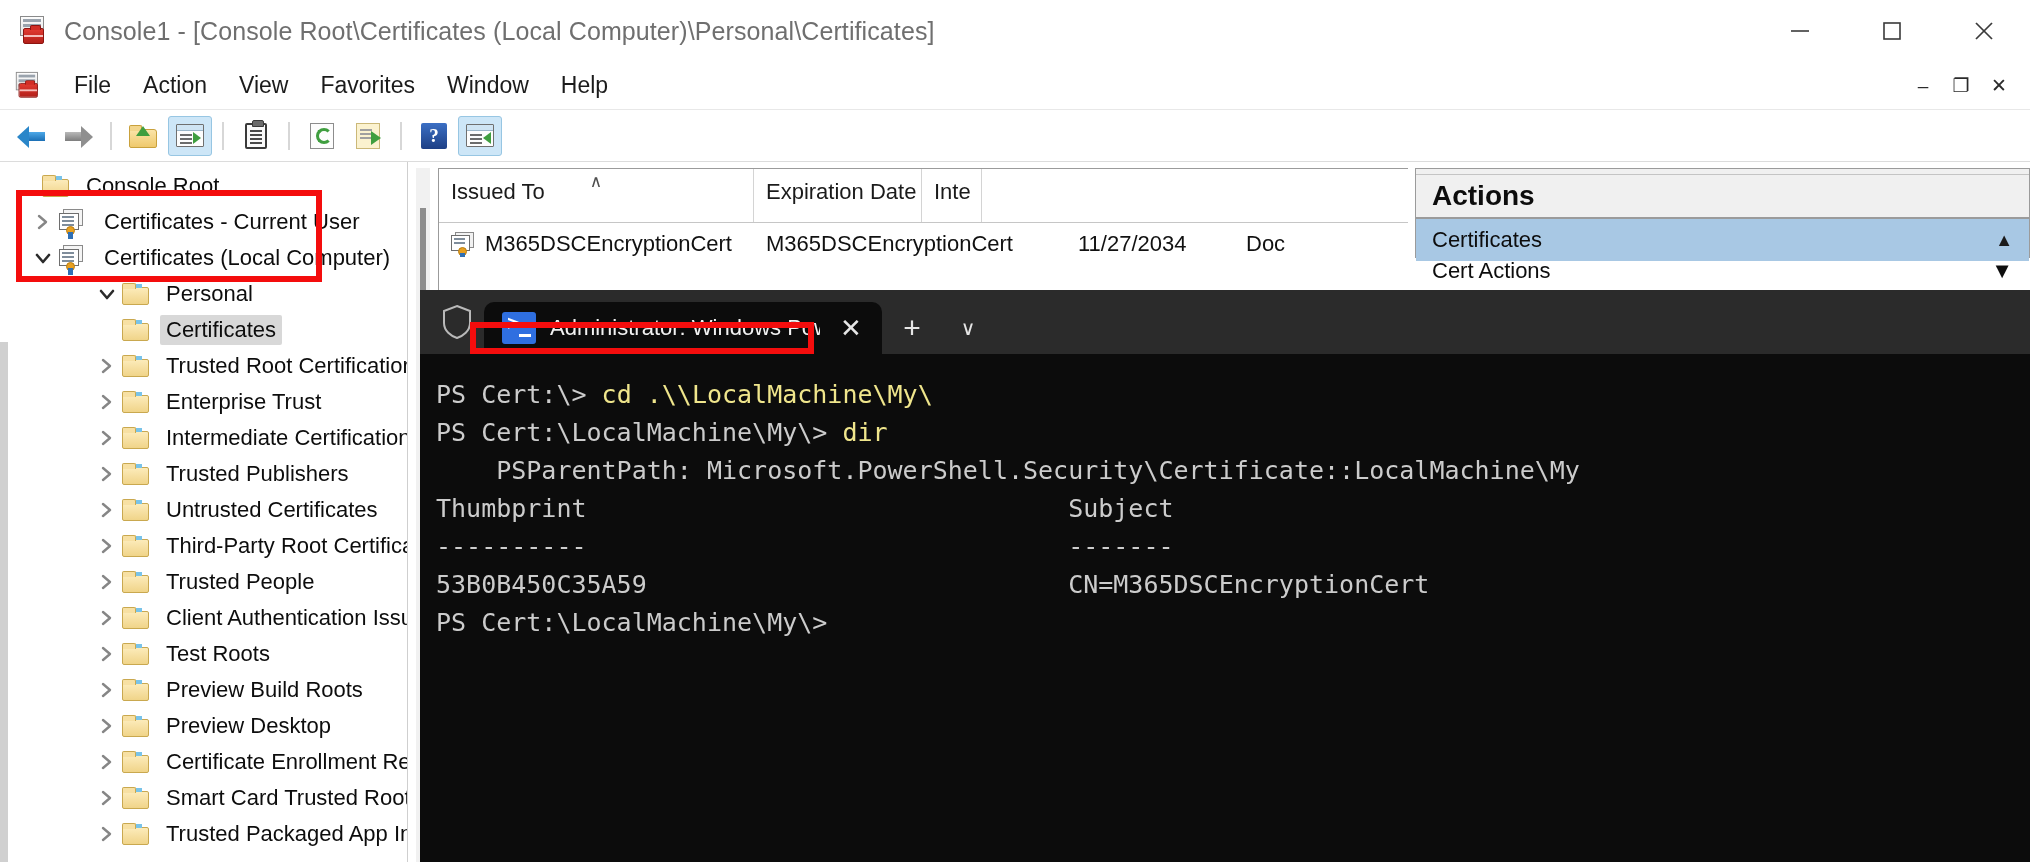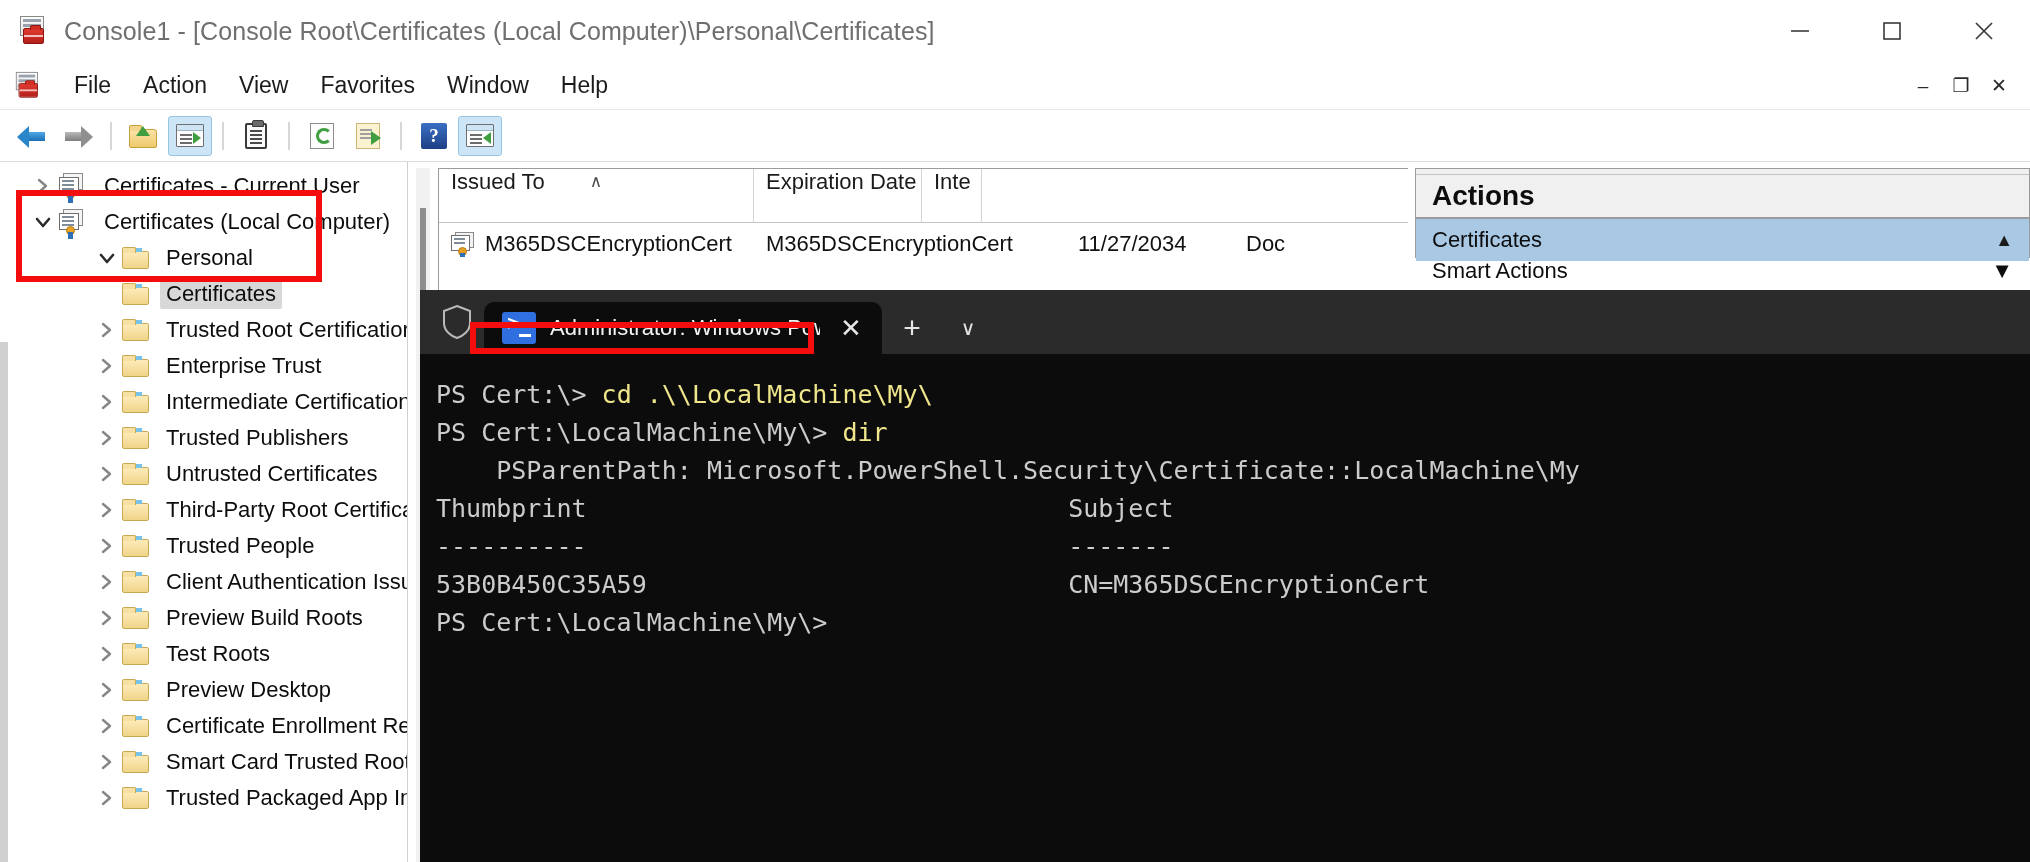--- a/index.html
+++ b/index.html
@@ -262,21 +262,21 @@
     position: absolute; left: 4px; top: 40px; width: 6px; height: 90px; background: #8e8e8e;
   }
   .list-inner {
     position: absolute; left: 30px; top: 6px; right: 0; bottom: 0;
     border: 1px solid #9b9b9b; border-right: none; background: #ffffff;
   }
   .list-head {
     display: flex; height: 54px; border-bottom: 1px solid #c6c6c6; position: relative;
   }
   .lh-cell {
-    font-size: 22px; color: #1b1b1b; display: flex; align-items: flex-start;
+    font-size: 22px; color: #1b1b1b; display: flex; align-items: center;
     padding: 0 0 8px 12px; border-right: 1px solid #d4d4d4; position: relative;
     white-space: nowrap; overflow: hidden;
   }
   .sort-caret {
     position: absolute; left: 50%; top: 2px; transform: translateX(-50%);
     color: #4e4e4e; font-size: 17px;
   }
   .list-row { display: flex; height: 42px; align-items: center; }
   .lr-cell {
     font-size: 22px; color: #111111; padding-left: 12px; display: flex; align-items: center;
@@ -482,20 +482,33 @@
           <div class="mk"></div>
         </div>
     </div>
   </div>
 
   <div class="content">
 
     <div class="tree-pane">
       <div class="tree-scroll-left"></div>
       <div id="tree-list">
+          <div class="tnode ind1">
+            <span class="chev none">
+              <svg width="16" height="18" viewBox="0 0 16 18">
+                <polyline points="4,3 11,9 4,15" fill="none" stroke="#868686" stroke-width="2.4" stroke-linecap="round" stroke-linejoin="round"></polyline>
+              </svg>
+            </span>
+            <div class="folder-ico">
+              <div class="body"></div>
+              <div class="top"></div>
+              <div class="dot"></div>
+            </div>
+            <span class="lbl">Console Root</span>
+          </div>
           <div class="tnode ind2">
             <span class="chev">
               <svg width="16" height="18" viewBox="0 0 16 18">
                 <polyline points="4,3 11,9 4,15" fill="none" stroke="#868686" stroke-width="2.4" stroke-linecap="round" stroke-linejoin="round"></polyline>
               </svg>
             </span>
             <div class="certstore-ico">
               <div class="s1"></div>
               <div class="s2"></div>
               <div class="seal"></div>
@@ -651,34 +664,34 @@
             <span class="chev">
               <svg width="16" height="18" viewBox="0 0 16 18">
                 <polyline points="4,3 11,9 4,15" fill="none" stroke="#868686" stroke-width="2.4" stroke-linecap="round" stroke-linejoin="round"></polyline>
               </svg>
             </span>
             <div class="folder-ico">
               <div class="body"></div>
               <div class="top"></div>
               <div class="dot"></div>
             </div>
+            <span class="lbl">Test Roots</span>
+          </div>
+          <div class="tnode ind3">
+            <span class="chev">
+              <svg width="16" height="18" viewBox="0 0 16 18">
+                <polyline points="4,3 11,9 4,15" fill="none" stroke="#868686" stroke-width="2.4" stroke-linecap="round" stroke-linejoin="round"></polyline>
+              </svg>
+            </span>
+            <div class="folder-ico">
+              <div class="body"></div>
+              <div class="top"></div>
+              <div class="dot"></div>
+            </div>
             <span class="lbl">Preview Build Roots</span>
-          </div>
-          <div class="tnode ind3">
-            <span class="chev">
-              <svg width="16" height="18" viewBox="0 0 16 18">
-                <polyline points="4,3 11,9 4,15" fill="none" stroke="#868686" stroke-width="2.4" stroke-linecap="round" stroke-linejoin="round"></polyline>
-              </svg>
-            </span>
-            <div class="folder-ico">
-              <div class="body"></div>
-              <div class="top"></div>
-              <div class="dot"></div>
-            </div>
-            <span class="lbl">Test Roots</span>
           </div>
           <div class="tnode ind3">
             <span class="chev">
               <svg width="16" height="18" viewBox="0 0 16 18">
                 <polyline points="4,3 11,9 4,15" fill="none" stroke="#868686" stroke-width="2.4" stroke-linecap="round" stroke-linejoin="round"></polyline>
               </svg>
             </span>
             <div class="folder-ico">
               <div class="body"></div>
               <div class="top"></div>
@@ -773,21 +786,21 @@
 
   <div class="actions-pane">
     <div class="actions-inner">
       <div class="actions-topbar"></div>
       <div class="actions-title">Actions</div>
       <div class="actions-item">
         <span>Certificates</span>
         <span class="caret">▲</span>
       </div>
       <div class="actions-item2">
-        <span>Smart Actions</span>
+        <span>Cert Actions</span>
         <span class="caret">▼</span>
       </div>
     </div>
   </div>
 
   <div class="terminal">
     <div class="term-tabbar">
       <div class="shield-ico">
         <svg width="30" height="36" viewBox="0 0 30 36">
           <path d="M15 2 L28 7 L28 19 C28 27 21 32 15 34 C9 32 2 27 2 19 L2 7 Z" fill="none" stroke="#b9b9b9" stroke-width="2"></path>

